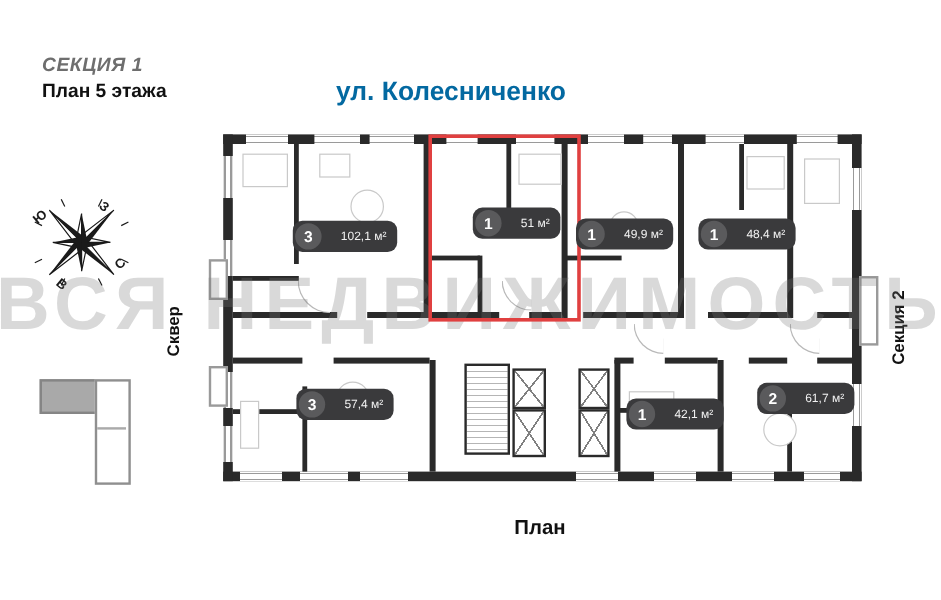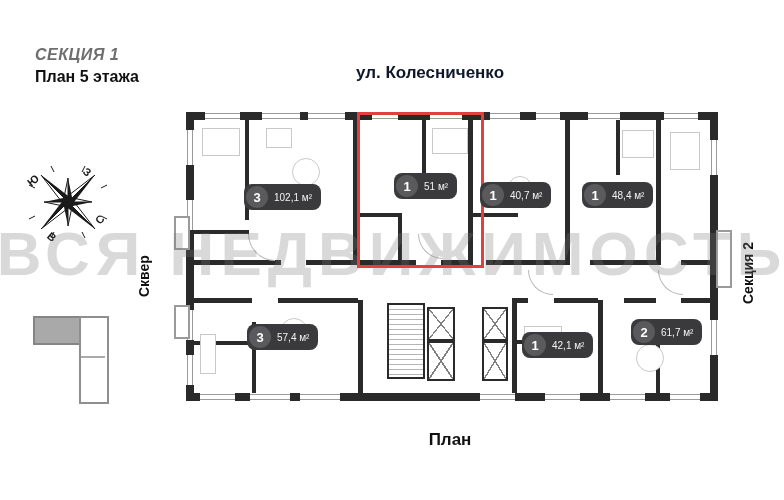--- a/index.html
+++ b/index.html
@@ -1,21 +1,21 @@
 <!DOCTYPE html>
 <html><head>
 <meta charset="utf-8">
 <style>
   html,body{margin:0;padding:0;background:#fff;}
   .stage{position:relative;width:784px;height:500px;background:#fff;overflow:hidden;
          font-family:"Liberation Sans",sans-serif;}
   
   .sec-title{position:absolute;left:35px;top:46px;font-size:16px;font-weight:bold;color:#6e6e6e;letter-spacing:.5px;font-style:italic;}
   .plan-title{position:absolute;left:35px;top:68px;font-size:16px;font-weight:bold;color:#111;}
-  .street{position:absolute;left:280px;top:63px;width:300px;text-align:center;font-size:17px;font-weight:bold;color:#0f172a;}
+  .street{position:absolute;left:280px;top:63px;width:300px;font-size:22px;font-weight:bold;color:#0369a1;}
   .yard{position:absolute;left:395px;top:430px;width:110px;text-align:center;font-size:17px;font-weight:bold;color:#111;}
   .vlabel{position:absolute;font-size:14px;font-weight:bold;color:#111;writing-mode:vertical-rl;transform:rotate(180deg);}
   .park{left:136px;top:225px;height:72px;}
   .sect2{left:740px;top:218px;height:86px;}
   
   .watermark{position:absolute;top:218px;left:50%;transform:translateX(-50%);white-space:nowrap;
              font-size:62px;font-weight:bold;letter-spacing:6px;color:rgba(120,120,120,.28);z-index:3;}
   
   .plan{position:absolute;left:186px;top:112px;width:532px;height:289px;background:#fff;z-index:1;}
   .w{position:absolute;background:#2a2a2a;}
@@ -29,21 +29,21 @@
   .elev{position:absolute;border:2px solid #2a2a2a;background:
     linear-gradient(to top right,transparent calc(50% - .7px),#808080 calc(50% - .7px) calc(50% + .7px),transparent calc(50% + .7px)),
     linear-gradient(to bottom right,transparent calc(50% - .7px),#808080 calc(50% - .7px) calc(50% + .7px),transparent calc(50% + .7px));}
   
   .hl{position:absolute;left:357px;top:112px;width:121px;height:150px;border:3px solid #e04040;z-index:4;}
   
   .apt{position:absolute;display:inline-flex;align-items:center;height:26px;background:#3a3a3c;
        border-radius:8px;padding:0 9px 0 2px;z-index:5;cursor:pointer;}
   .aptnum{width:22px;height:22px;border-radius:50%;background:#5a5a5c;color:#fff;font-size:13px;font-weight:bold;
           display:flex;align-items:center;justify-content:center;}
-  .aptarea{color:#f2f2f2;font-size:10px;margin-left:6px;white-space:nowrap;}
+  .aptarea{color:#f2f2f2;font-size:10px;margin-left:16px;white-space:nowrap;}
   
   .keyplan{position:absolute;left:27px;top:308px;width:86px;height:96px;}
   .kp-gray{position:absolute;left:6px;top:8px;width:46px;height:25px;background:#a9a9a9;border:2px solid #858585;}
   .kp-white{position:absolute;left:52px;top:8px;width:26px;height:84px;background:#fff;border:2px solid #8f8f8f;}
   .kp-div{position:absolute;left:54px;top:48px;width:24px;height:2px;background:#aaa;}
   .compass{position:absolute;left:16px;top:150px;z-index:2;}
 </style>
 </head>
 <body>
 
@@ -202,21 +202,21 @@
   <div class="apt" style="left:244px;top:184px">
     <span class="aptnum">3</span>
     <span class="aptarea">102,1 м²</span>
   </div>
   <div class="apt" style="left:394px;top:173px">
     <span class="aptnum">1</span>
     <span class="aptarea">51 м²</span>
   </div>
   <div class="apt" style="left:480px;top:182px">
     <span class="aptnum">1</span>
-    <span class="aptarea">40,7 м²</span>
+    <span class="aptarea">49,9 м²</span>
   </div>
   <div class="apt" style="left:582px;top:182px">
     <span class="aptnum">1</span>
     <span class="aptarea">48,4 м²</span>
   </div>
   <div class="apt" style="left:247px;top:324px">
     <span class="aptnum">3</span>
     <span class="aptarea">57,4 м²</span>
   </div>
   <div class="apt" style="left:522px;top:332px">

